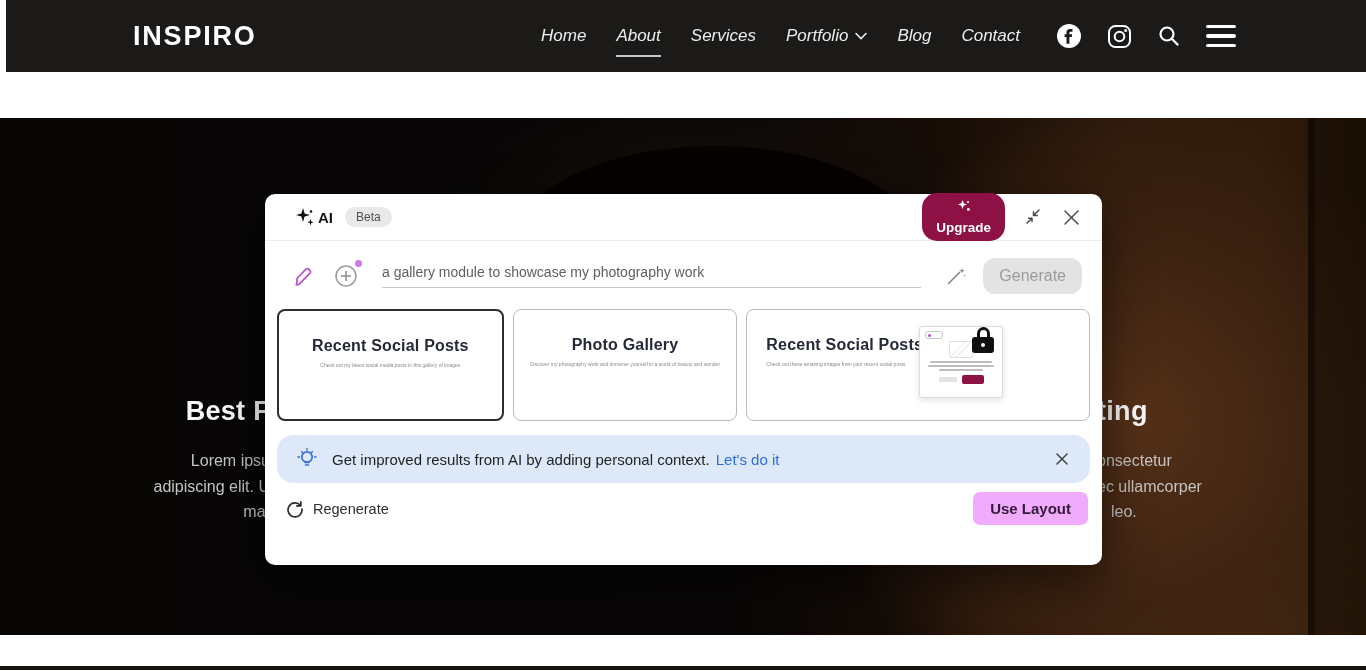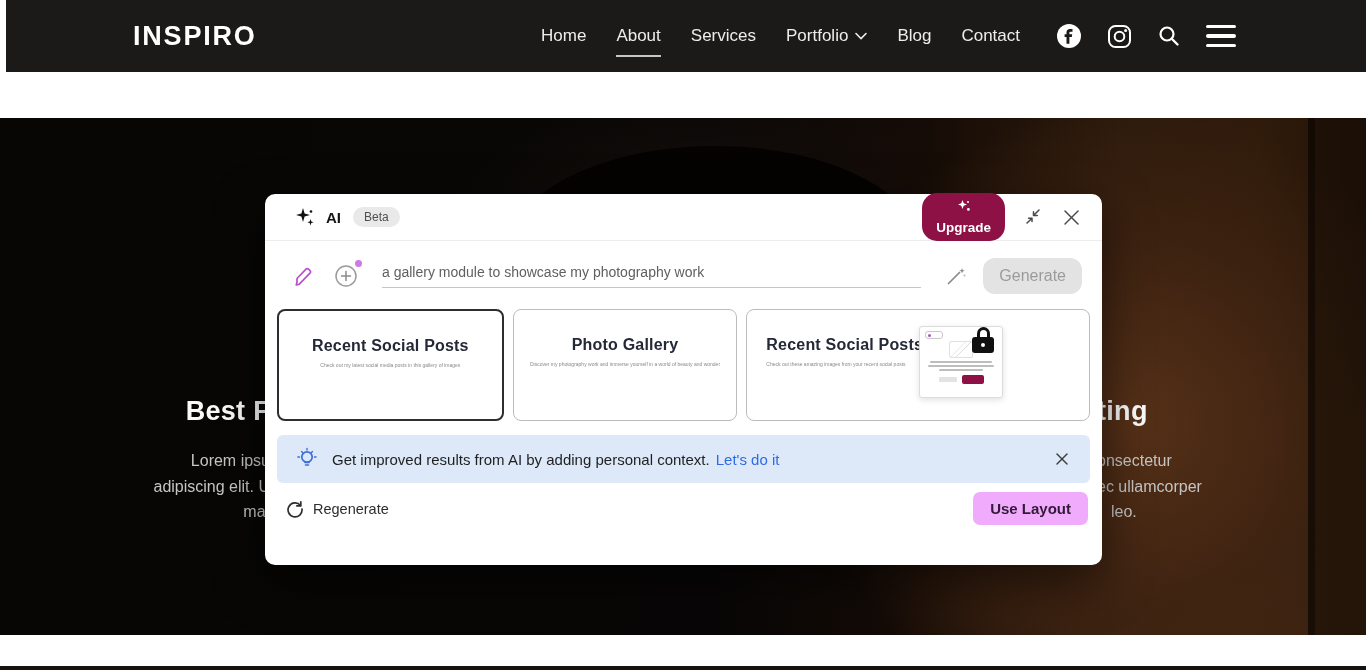--- a/index.html
+++ b/index.html
@@ -2,21 +2,21 @@
 <html><head>
 <meta charset="utf-8">
 <style>
   html,body{margin:0;padding:0;}
   body{width:1366px;height:671px;overflow:hidden;background:#fff;font-family:"Liberation Sans",sans-serif;}
   .page{position:relative;width:1366px;height:671px;background:#fff;}
 
   
   .site-header{position:absolute;top:0;left:6px;width:1366px;height:72px;background:#1b1a19;display:flex;align-items:center;z-index:5;}
   .logo{margin-left:127px;color:#ffffff;font-size:27px;font-weight:800;letter-spacing:1.8px;}
-  .nav{margin-left:auto;display:flex;align-items:center;gap:30px;}
+  .nav{margin-left:auto;display:flex;align-items:center;gap:30px;font-style:italic;}
   .nav-item{color:#ededec;font-size:17px;position:relative;cursor:pointer;display:flex;align-items:center;gap:7px;}
   .nav-item.active::after{content:"";position:absolute;left:0;right:0;bottom:-11px;height:2px;background:#c6c6c6;}
   .header-icons{display:flex;align-items:center;gap:25px;margin-left:36px;margin-right:136px;}
   .hicon{display:flex;align-items:center;justify-content:center;cursor:pointer;}
   .menu-icon{display:flex;flex-direction:column;gap:6px;}
   .menu-icon i{display:block;width:30px;height:3.5px;background:#fff;border-radius:2px;}
 
   
   .hero{position:absolute;top:118px;left:0;width:1366px;height:517px;overflow:hidden;
     background:
@@ -33,21 +33,21 @@
   .hero-text-right{position:absolute;top:276px;left:1097px;text-align:left;white-space:nowrap;}
   .hero-heading{color:#fafafa;font-size:27px;font-weight:700;line-height:34px;margin:0 0 20px 0;letter-spacing:.3px;}
   .hero-body{color:#c6c5c3;font-size:16px;line-height:25.5px;}
   .hero-body span{display:block;}
   .hero-text-right .hero-body span:nth-child(3){padding-left:14px;}
 
   
   .ai-modal{position:absolute;left:265px;top:194px;width:837px;height:371px;background:#ffffff;border-radius:10px;
     box-shadow:0 16px 48px rgba(0,0,0,.55);z-index:10;}
   .modal-header{height:46px;display:flex;align-items:center;padding:0 20px 0 30px;border-bottom:1px solid #ececec;}
-  .ai-title{font-size:15px;font-weight:700;color:#141414;margin-left:11px;}
+  .ai-title{font-size:15px;font-weight:700;color:#141414;margin-left:3px;}
   .beta-pill{margin-left:12px;background:#e9e9e9;color:#4f4f4f;font-size:12px;padding:3px 11px;border-radius:11px;}
   .header-right{margin-left:auto;display:flex;align-items:center;gap:17px;}
   .upgrade-btn{display:flex;align-items:center;gap:7px;background:#8e1146;color:#fff;font-size:13.5px;font-weight:700;
     border:none;border-radius:15px;padding:6px 14px;cursor:pointer;flex-direction:column;}
   .icon-btn{background:none;border:none;padding:2px;cursor:pointer;display:flex;align-items:center;}
 
   .prompt-row{display:flex;align-items:center;padding:17px 20px 12px 26px;}
   .plus-wrap{position:relative;margin-left:17px;}
   .plus-dot{position:absolute;top:-2px;right:-2px;width:7px;height:7px;border-radius:50%;background:#cf78e8;}
   .prompt-field{flex:1;margin:0 20px 0 22px;border-bottom:1px solid #c6c6c6;padding-bottom:7px;
@@ -72,21 +72,21 @@
     background:linear-gradient(135deg,#fff 40%,#d9d9d9 42%,#fff 44%,#fff 55%,#d9d9d9 57%,#fff 59%);}
   .mp-line{height:2px;background:#bdbdbd;border-radius:1px;margin:2px auto;}
   .mp-actions{display:flex;justify-content:center;align-items:center;gap:5px;margin-top:4px;}
   .mp-ghost{width:18px;height:5px;background:#e3e3e3;border-radius:1px;}
   .mp-btn{width:22px;height:9px;background:#8e1146;border-radius:2px;}
   .lock-icon{position:absolute;left:224px;top:17px;width:24px;}
   .lock-shackle{width:13px;height:11px;border:3.5px solid #101010;border-bottom:none;border-radius:7px 7px 0 0;margin:0 auto;box-sizing:border-box;}
   .lock-body{width:22px;height:16px;background:#101010;border-radius:3px;margin:-1px auto 0 auto;position:relative;}
   .lock-body i{position:absolute;left:9px;top:6px;width:4px;height:4px;border-radius:50%;background:#fff;}
 
-  .tip-bar{margin:14px 12px 0 12px;height:48px;background:#dde9f8;border-radius:6px;display:flex;align-items:center;padding:0 19px;box-sizing:border-box;}
+  .tip-bar{margin:14px 12px 0 12px;height:48px;background:#dde9f8;border-radius:16px;display:flex;align-items:center;padding:0 19px;box-sizing:border-box;}
   .tip-text{font-size:15px;color:#1f1f1f;margin-left:14px;}
   .tip-link{font-size:15px;color:#2e6be4;margin-left:6px;cursor:pointer;}
   .tip-close{margin-left:auto;}
 
   .modal-footer{display:flex;align-items:center;padding:9px 14px 0 21px;}
   .regenerate{display:flex;align-items:center;gap:9px;color:#2e2e2e;font-size:14.5px;cursor:pointer;}
   .use-layout-btn{margin-left:auto;background:#f0abfc;color:#341a3a;font-weight:700;font-size:15px;
     border:none;border-radius:7px;padding:8px 17px;cursor:pointer;}
 
   

